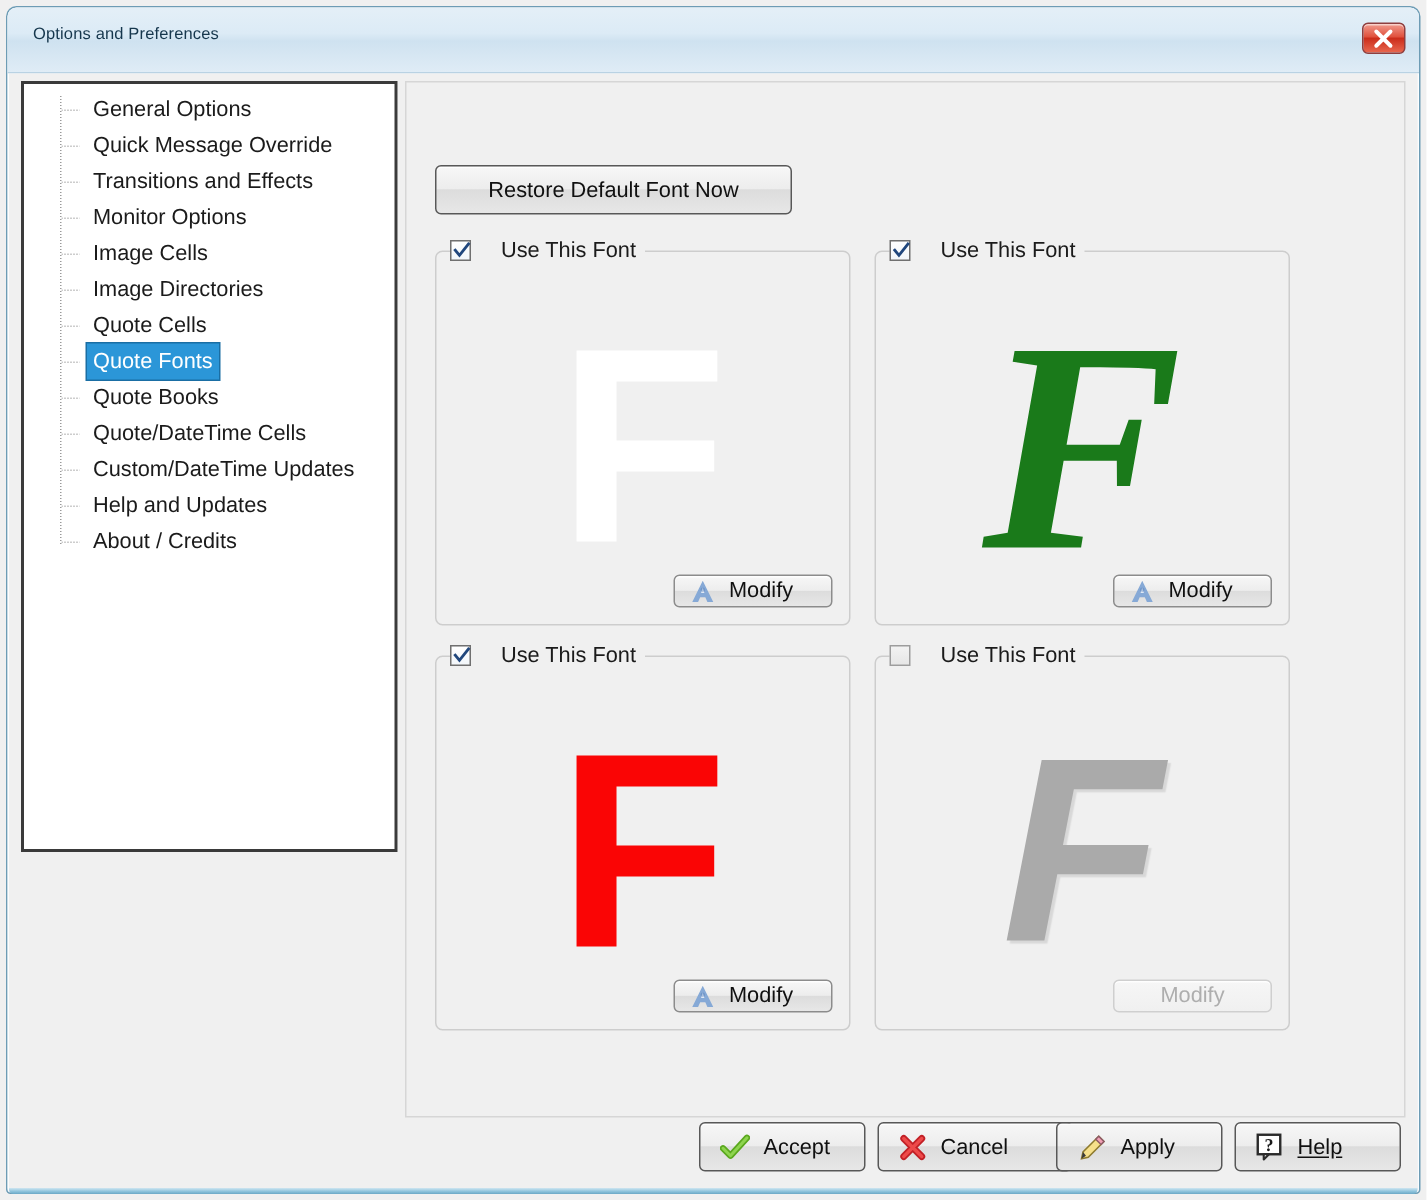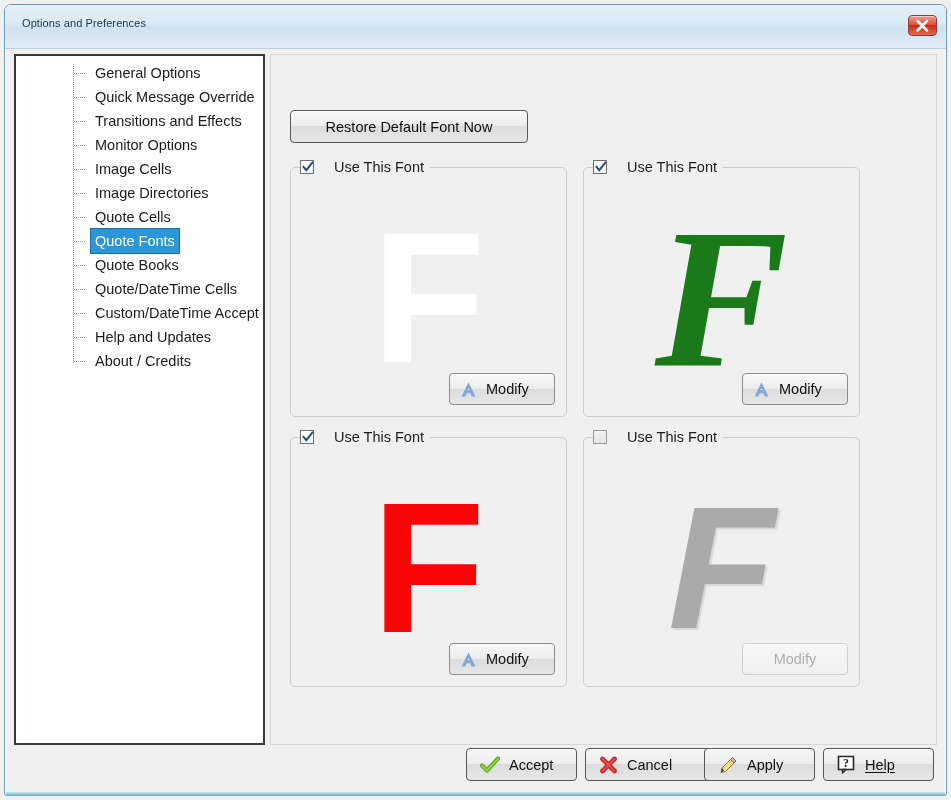--- a/index.html
+++ b/index.html
@@ -93,26 +93,25 @@
     height: 745px;
     background: #f0f0f0;
   }
 
   
   .tree-pane {
     position: absolute;
     left: 8px;
     top: 5px;
     width: 251px;
-    height: 691px;
+    height: 514px;
     box-sizing: border-box;
     background: #ffffff;
     border: 2px solid #3a3a3a;
     overflow: hidden;
-    padding-left: 33px;
   }
   .tree-list {
     position: relative;
     padding-top: 5px;
   }
   
   .tree-spine {
     position: absolute;
     left: 24px;
     top: 8px;
@@ -252,21 +251,21 @@
   .preview .glyph {
     line-height: 0.95;
     display: block;
   }
 
   .modify-btn {
     position: absolute;
     right: 11px;
     bottom: 11px;
     width: 106px;
-    height: 32px;
+    height: 22px;
     justify-content: flex-start;
     padding-left: 9px;
   }
   .modify-btn .mi { margin-right: 8px; display:flex; flex:none; }
   .modify-btn.disabled {
     border-color: #cfcfcf;
     background: linear-gradient(to bottom, #f6f6f6 0%, #f0f0f0 100%);
     color: #aeaeae;
     justify-content: center;
     padding-left: 0;
@@ -325,21 +324,21 @@
       <div class="tree-item"><span class="elbow"></span><span class="lbl">General Options</span></div>
           <div class="tree-item"><span class="elbow"></span><span class="lbl">Quick Message Override</span></div>
           <div class="tree-item"><span class="elbow"></span><span class="lbl">Transitions and Effects</span></div>
           <div class="tree-item"><span class="elbow"></span><span class="lbl">Monitor Options</span></div>
           <div class="tree-item"><span class="elbow"></span><span class="lbl">Image Cells</span></div>
           <div class="tree-item"><span class="elbow"></span><span class="lbl">Image Directories</span></div>
           <div class="tree-item"><span class="elbow"></span><span class="lbl">Quote Cells</span></div>
           <div class="tree-item selected"><span class="elbow"></span><span class="lbl">Quote Fonts</span></div>
           <div class="tree-item"><span class="elbow"></span><span class="lbl">Quote Books</span></div>
           <div class="tree-item"><span class="elbow"></span><span class="lbl">Quote/DateTime Cells</span></div>
-          <div class="tree-item"><span class="elbow"></span><span class="lbl">Custom/DateTime Accept</span></div>
+          <div class="tree-item"><span class="elbow"></span><span class="lbl">Custom/DateTime Updates</span></div>
           <div class="tree-item"><span class="elbow"></span><span class="lbl">Help and Updates</span></div>
           <div class="tree-item"><span class="elbow"></span><span class="lbl">About / Credits</span></div>
         </div>
     </div>
 
     <div class="content-pane">
 
       <div class="btn dark-border restore-btn">
         <span>Restore Default Font Now</span>
       </div>

